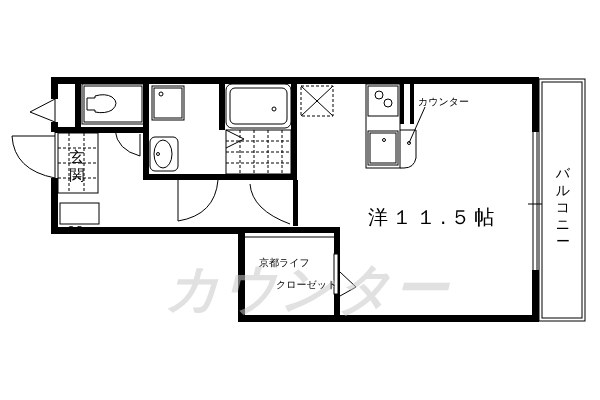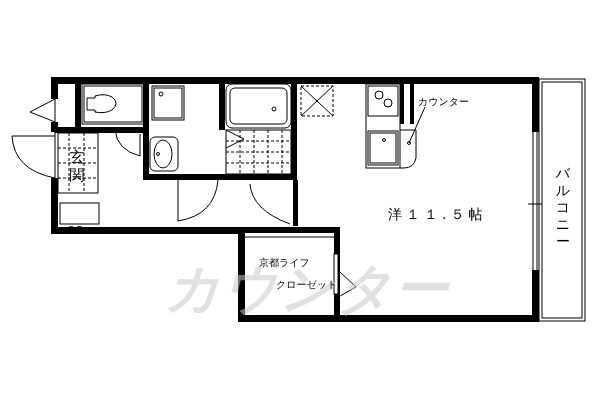--- a/index.html
+++ b/index.html
@@ -2,21 +2,21 @@
 <html><head>
   <meta charset="utf-8">
   <style>
     html, body { margin: 0; padding: 0; background: #ffffff; }
     body { width: 600px; height: 400px; position: relative; overflow: hidden; font-family: "DejaVu Sans", sans-serif; }
     #plan { position: absolute; left: 0; top: 0; width: 600px; height: 400px; }
     .lbl { position: absolute; color: #000; white-space: nowrap; line-height: 1; }
     .genkan { left: 69px; top: 148px; font-size: 15px; width: 16px; text-align: center; line-height: 18px; }
     .sb { left: 68px; top: 226px; font-size: 9px; letter-spacing: 3px; }
     .counter { left: 414px; top: 97px; font-size: 10px; background: #fff; padding: 0 4px; }
-    .room { left: 368px; top: 207px; font-size: 14px; letter-spacing: 4px; margin-left: 20px; }
+    .room { left: 368px; top: 207px; font-size: 20px; letter-spacing: 4px; }
     .balcony { left: 555px; top: 165px; font-size: 14px; width: 16px; text-align: center; line-height: 17px; }
     .wic1 { left: 259px; top: 258px; font-size: 10px; }
     .wic2 { left: 276px; top: 280px; font-size: 10px; }
     .watermark { left: 165px; top: 262px; font-size: 54px; font-weight: bold; color: rgba(200,200,200,0.55); letter-spacing: 2px; font-style: italic; }
   </style>
 </head>
 <body>
 
 <svg id="plan" viewBox="0 0 600 400" xmlns="http://www.w3.org/2000/svg">
 

